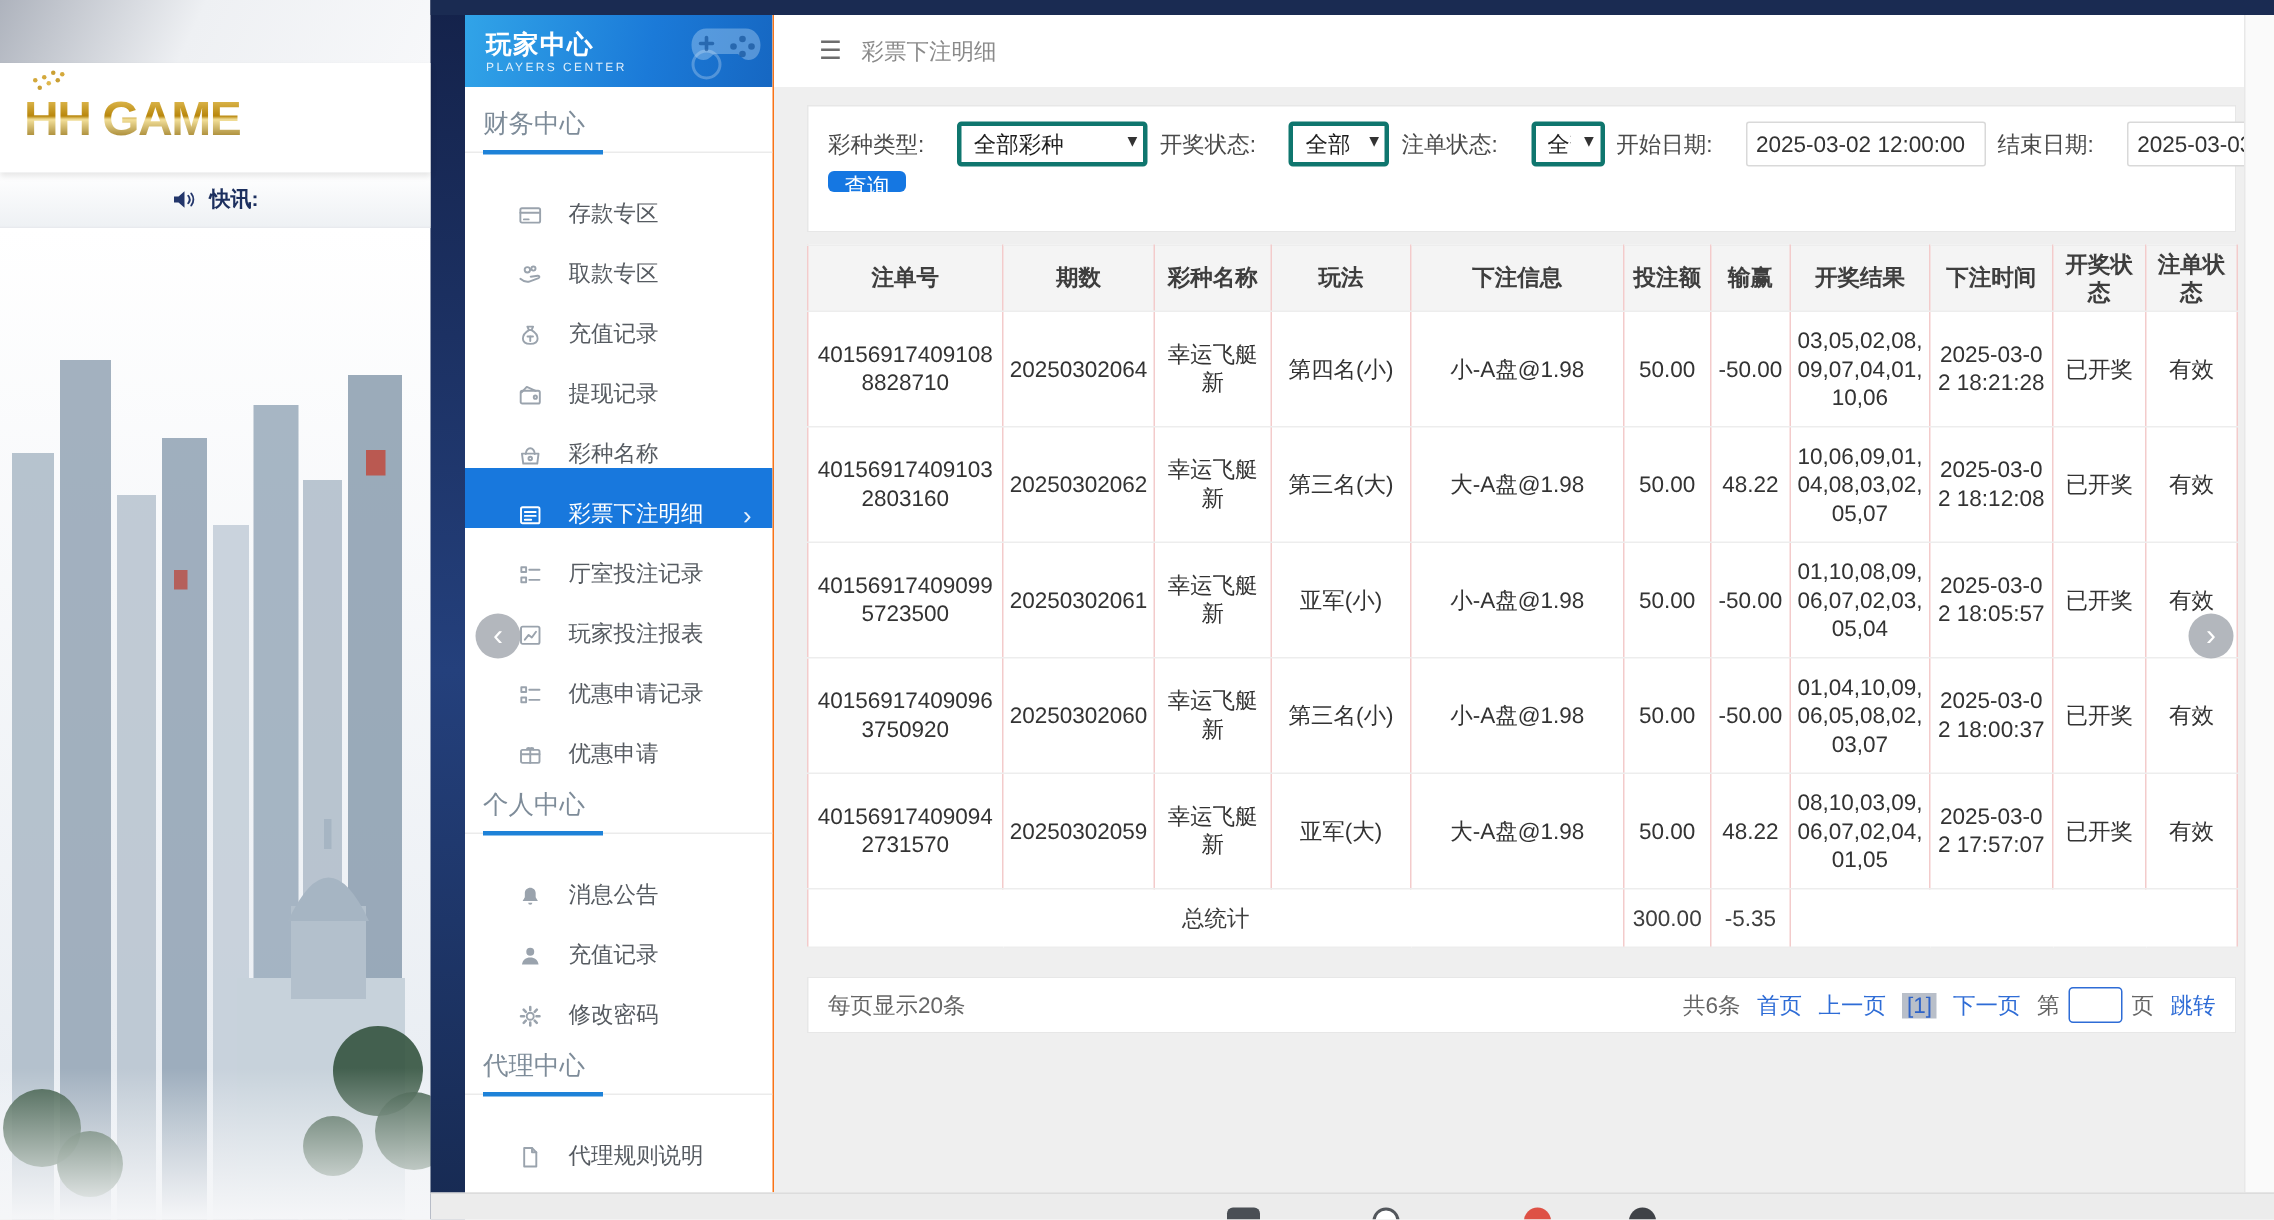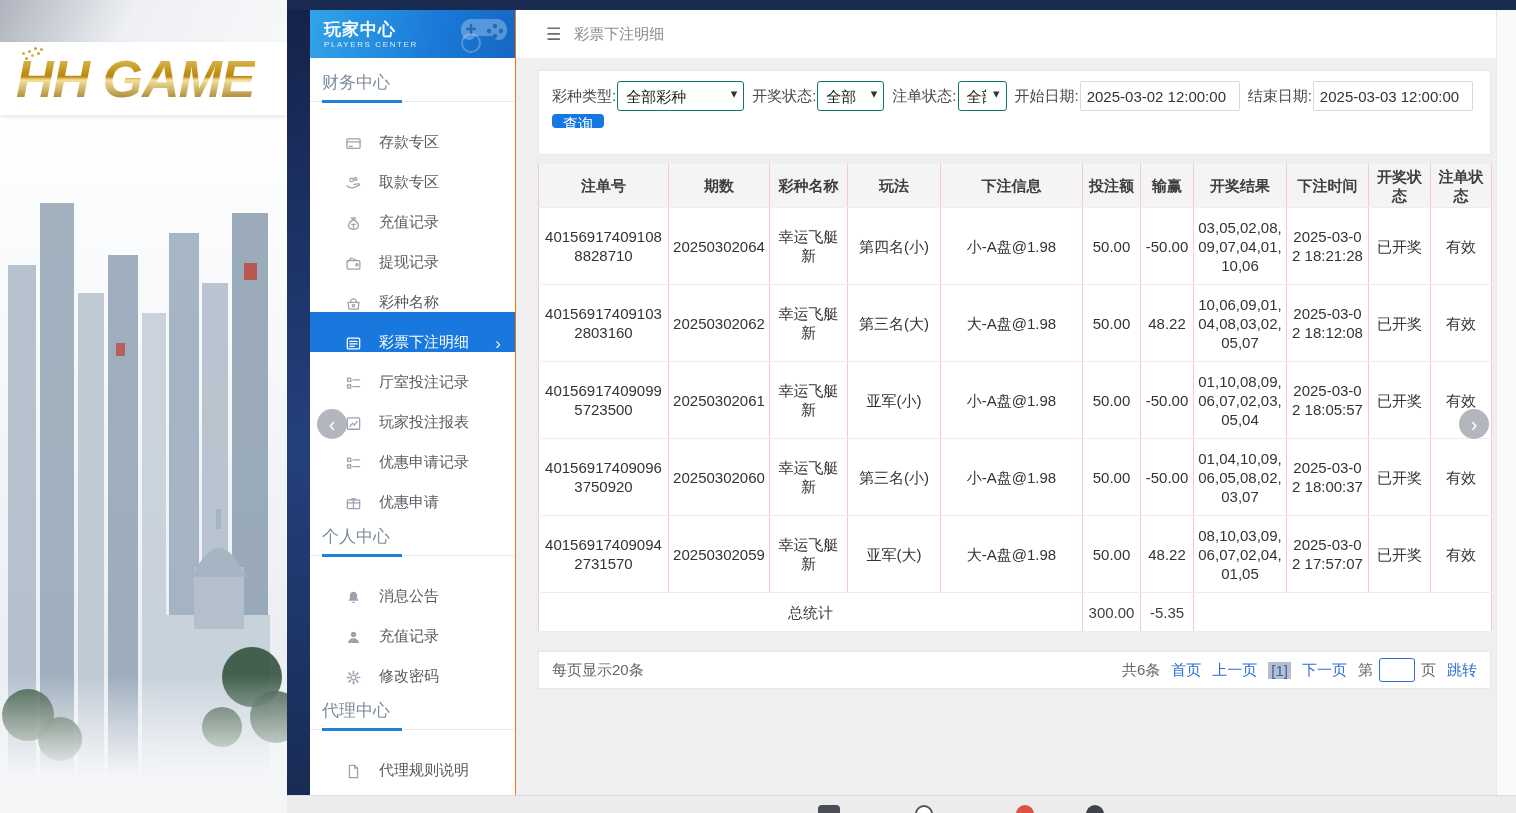--- a/index.html
+++ b/index.html
@@ -3,21 +3,21 @@
 <meta charset="utf-8">
 <style>
   html,body{margin:0;padding:0;}
   body{width:1516px;height:813px;overflow:hidden;font-family:"Liberation Sans","DejaVu Sans",sans-serif;background:#fff;}
   .stage{position:relative;width:1516px;height:813px;overflow:hidden;background:#e9e9e9;}
 
   
   .bg-left{position:absolute;left:0;top:0;width:287px;height:813px;background:#f4f6f8;}
   .bg-topband{height:42px;background:linear-gradient(115deg,#aeb3bd,#eef0f3 45%,#f7f8fa);}
   .logo-band{height:73px;background:#fff;display:flex;align-items:center;padding-left:16px;box-shadow:0 2px 4px rgba(0,0,0,.10);position:relative;z-index:2;}
-  .logo{font-style:italic;font-weight:bold;font-size:52px;letter-spacing:-1px;color:#c49a2f;white-space:nowrap;line-height:1;}
+  .logo{font-weight:bold;font-size:32px;letter-spacing:-1px;color:#c49a2f;white-space:nowrap;line-height:1;}
   @supports ((-webkit-background-clip:text) or (background-clip:text)){
     .logo{background:linear-gradient(180deg,#e9c967 0%,#b8860b 45%,#f3e09a 52%,#8f6d14 100%);-webkit-background-clip:text;background-clip:text;color:transparent;}
   }
   .logo-dots{position:absolute;left:22px;top:10px;width:3px;height:3px;border-radius:50%;background:#d4a93c;
     box-shadow:6px -2px 0 #d4a93c,12px -5px 0 #caa035,3px 5px 0 #caa035,9px 2px 0 #e0b84e,15px 0 0 #caa035,18px -4px 0 #d4a93c;}
   .news-band{height:36px;background:linear-gradient(#ffffff,#eef1f4);display:flex;align-items:center;justify-content:center;gap:9px;color:#1c2f5e;font-size:14px;font-weight:bold;position:relative;z-index:1;border-bottom:1px solid #e8eaee;}
   .skyline{display:block;width:287px;height:661px;}
 
   
   .navy-strip{position:absolute;left:287px;top:0;width:23px;height:813px;background:linear-gradient(180deg,#14224a 0%,#203althou,#24407c 55%,#172a52 100%);background:linear-gradient(180deg,#14224a 0%,#24407c 55%,#172a52 100%);}
@@ -47,23 +47,23 @@
   .main{flex:1;display:flex;flex-direction:column;min-width:0;}
   .topbar{height:48px;background:#fff;display:flex;align-items:center;padding-left:30px;gap:13px;flex:none;}
   .hamburger{font-size:17px;color:#6d6d6d;cursor:pointer;}
   .tb-title{font-size:15px;color:#8a8a8a;}
   .content{flex:1;background:#efefef;padding:12px 6px 0 22px;overflow:hidden;}
   .card{background:#fff;}
 
   
   .filter-card{width:953px;height:85px;box-sizing:border-box;border:1px solid #e7e7e7;padding:10px 13px;}
   .f-row{display:flex;align-items:center;height:30px;font-size:15px;color:#4a4a4a;white-space:nowrap;}
-  .f-group{display:flex;align-items:center;gap:1px;margin-right:8px;justify-content:space-between;}
+  .f-group{display:flex;align-items:center;gap:22px;margin-right:8px;justify-content:space-between;}
   .sel{position:relative;display:inline-block;}
-  .sel select{appearance:none;-webkit-appearance:none;border:1px solid #0f766e;border-radius:3px;height:30px;font-size:15px;color:#1d1d1d;padding:0 20px 0 8px;background:#fff;font-family:inherit;box-sizing:border-box;}
+  .sel select{appearance:none;-webkit-appearance:none;border:3px solid #0f766e;border-radius:3px;height:30px;font-size:15px;color:#1d1d1d;padding:0 20px 0 8px;background:#fff;font-family:inherit;box-sizing:border-box;}
   .sel::after{content:"▾";position:absolute;right:7px;top:5px;font-size:13px;color:#333;pointer-events:none;}
   .sel.w-lottery select{width:127px;}
   .sel.w-draw select{width:67px;}
   .sel.w-bet select{width:49px;}
   .date-input{border:1px solid #d9d9d9;border-radius:2px;height:28px;width:146px;font-size:15px;color:#333;padding:0 6px;font-family:inherit;box-sizing:content-box;}
   .btn-search{margin-top:3px;width:52px;height:14px;background:#1577e2;color:#fff;border:none;border-radius:4px;font-size:15px;cursor:pointer;font-family:inherit;}
 
   
   .table-card{width:953px;margin-top:8px;}
   table{border-collapse:collapse;table-layout:fixed;width:953px;font-size:15px;color:#333;background:#fff;border:1px solid #f3cbcb;}
@@ -97,20 +97,27 @@
 </head>
 <body>
 
 <div class="stage">
 
   <div class="bg-left">
     <div class="bg-topband"></div>
     <div class="logo-band">
       <span class="logo-dots"></span>
       <div class="logo">HH GAME</div>
+    </div>
+    <div class="news-band">
+      <svg width="16" height="14" viewBox="0 0 16 14">
+        <path d="M1 5h3l4-3.5v11L4 9H1z" fill="#23366b"></path>
+        <path d="M10.5 4.5a4 4 0 0 1 0 5 M12.5 3a6.5 6.5 0 0 1 0 8" stroke="#23366b" stroke-width="1.3" fill="none" stroke-linecap="round"></path>
+      </svg>
+      <span>快讯:</span>
     </div>
     <svg class="skyline" viewBox="0 0 287 661" preserveAspectRatio="none">
       <defs>
         <linearGradient id="sky" x1="0" y1="0" x2="0" y2="1">
           <stop offset="0" stop-color="#ffffff"></stop>
             <stop offset="1" stop-color="#e6ebf1"></stop>
         </linearGradient>
         <linearGradient id="fade" x1="0" y1="0" x2="0" y2="1">
           <stop offset="0" stop-color="#ffffff" stop-opacity="0"></stop>
             <stop offset="1" stop-color="#f5f6f8" stop-opacity="."></stop>

